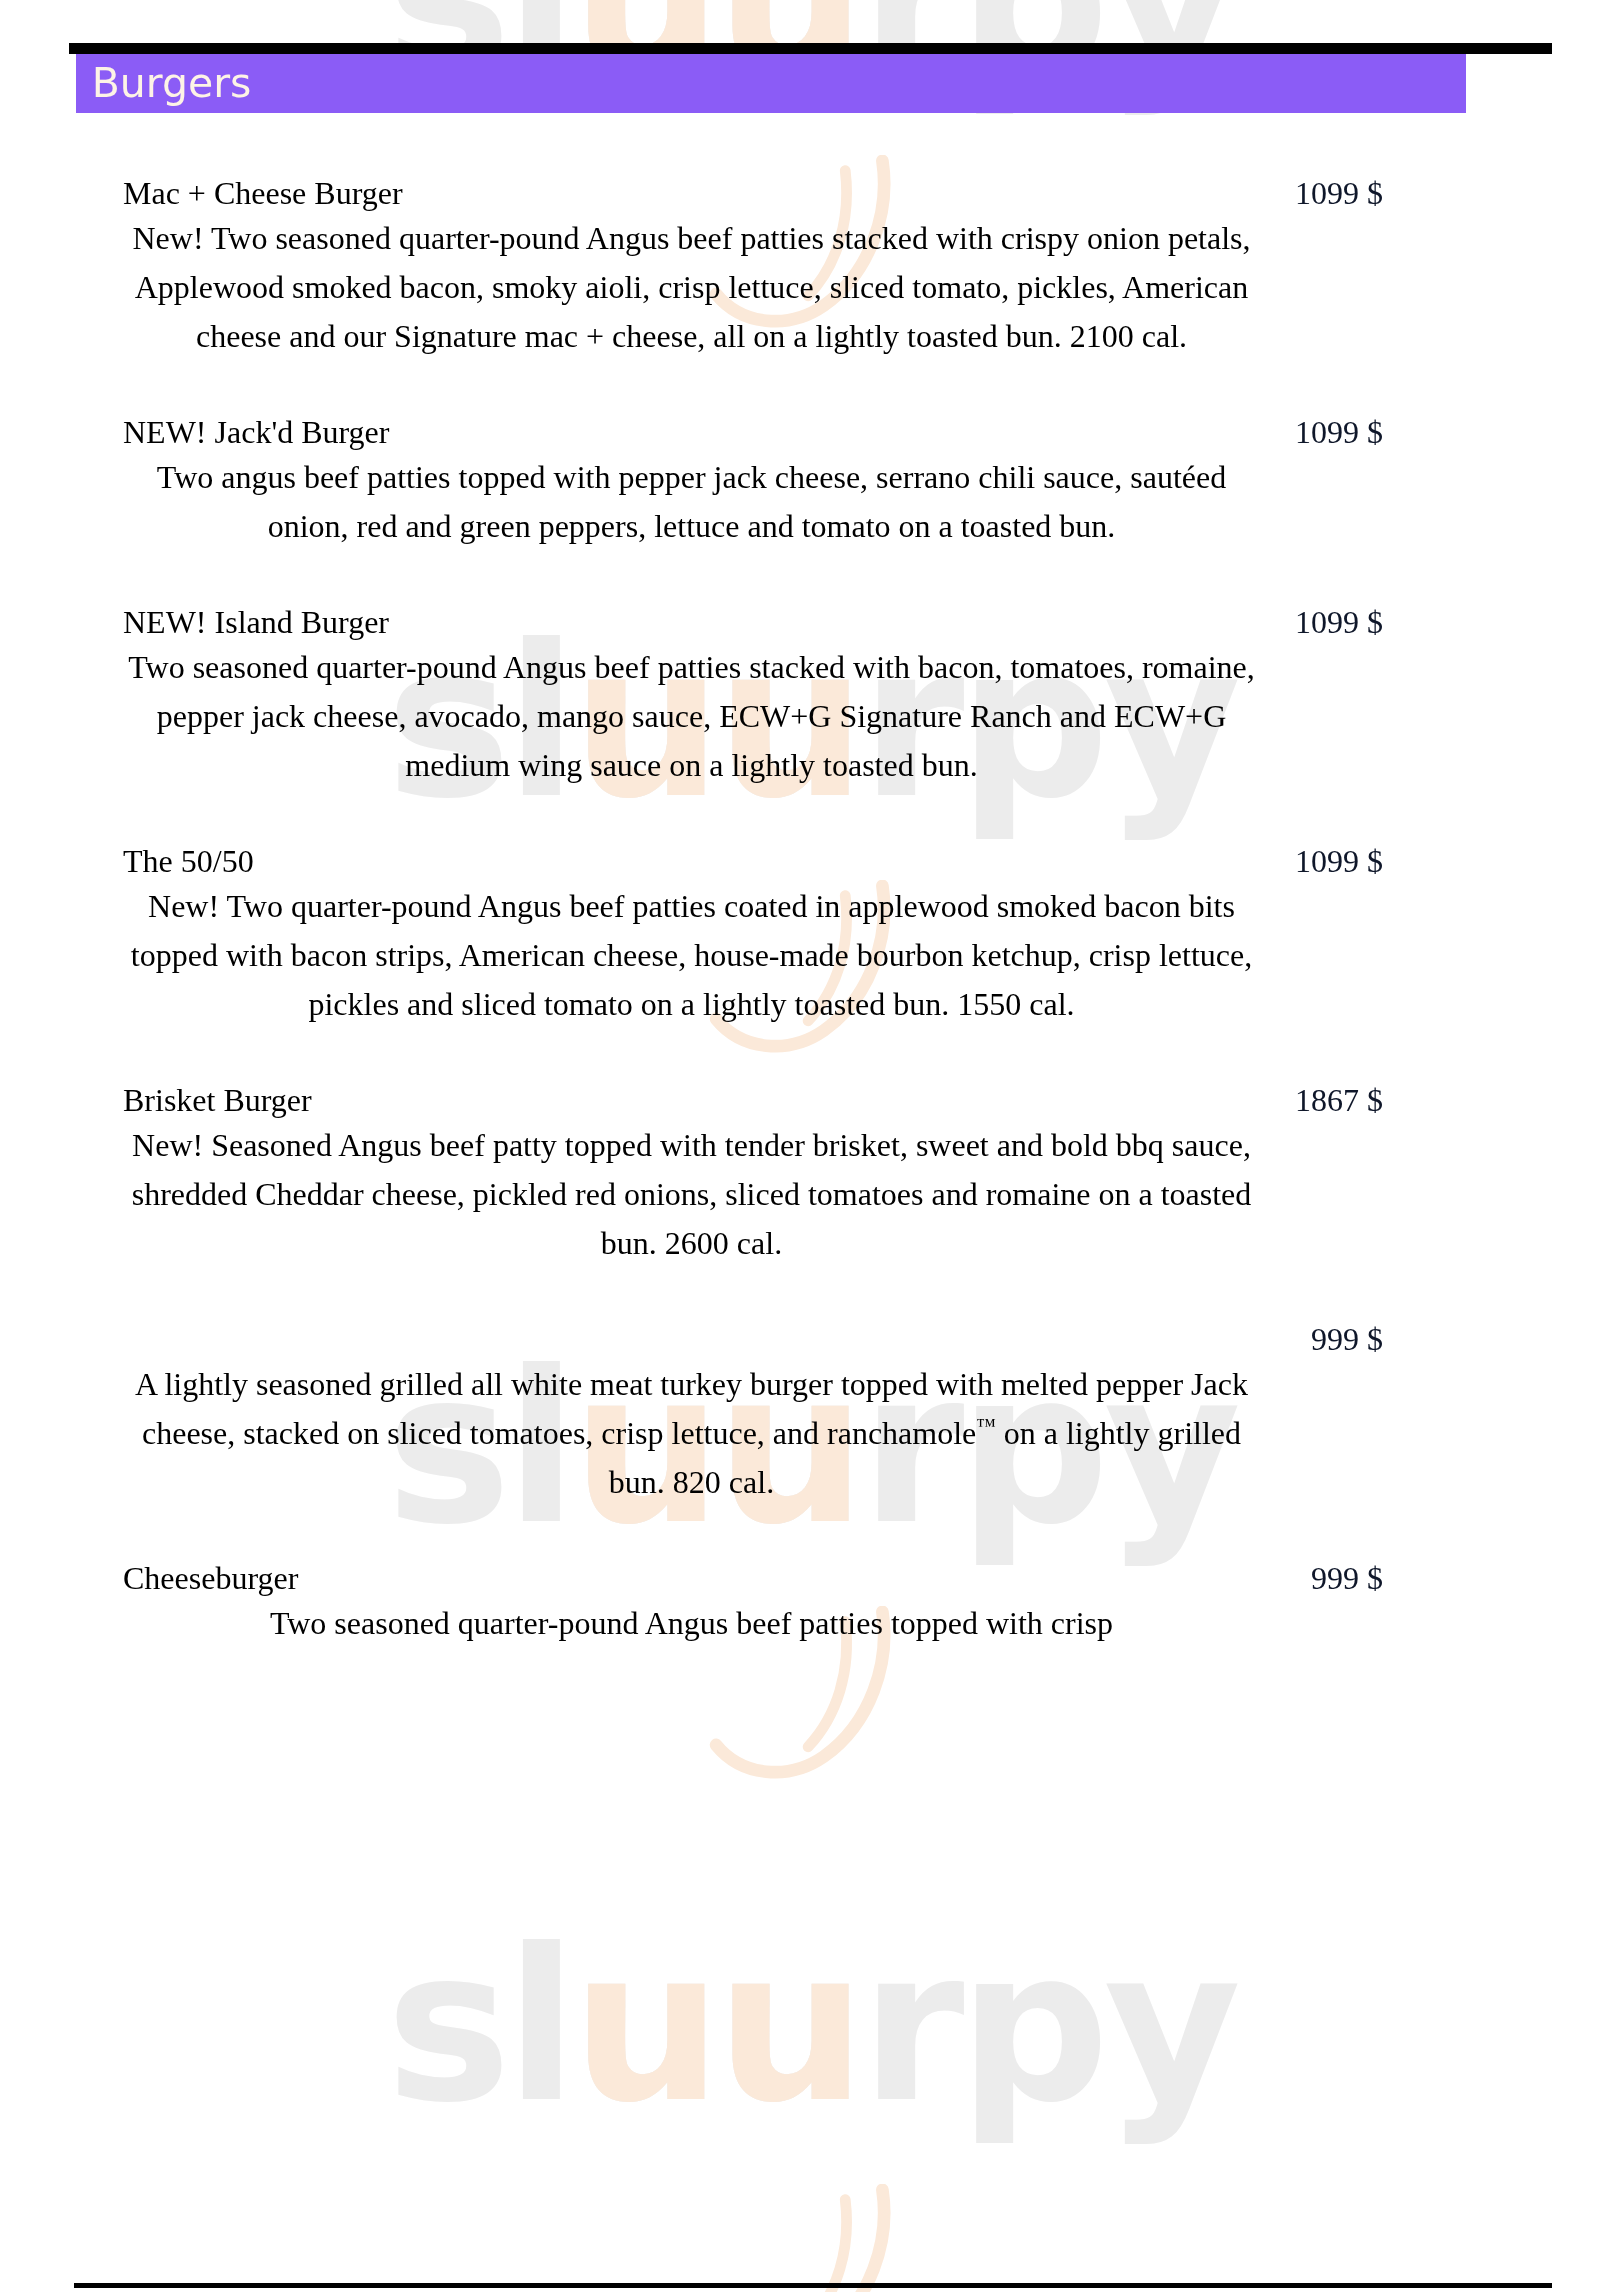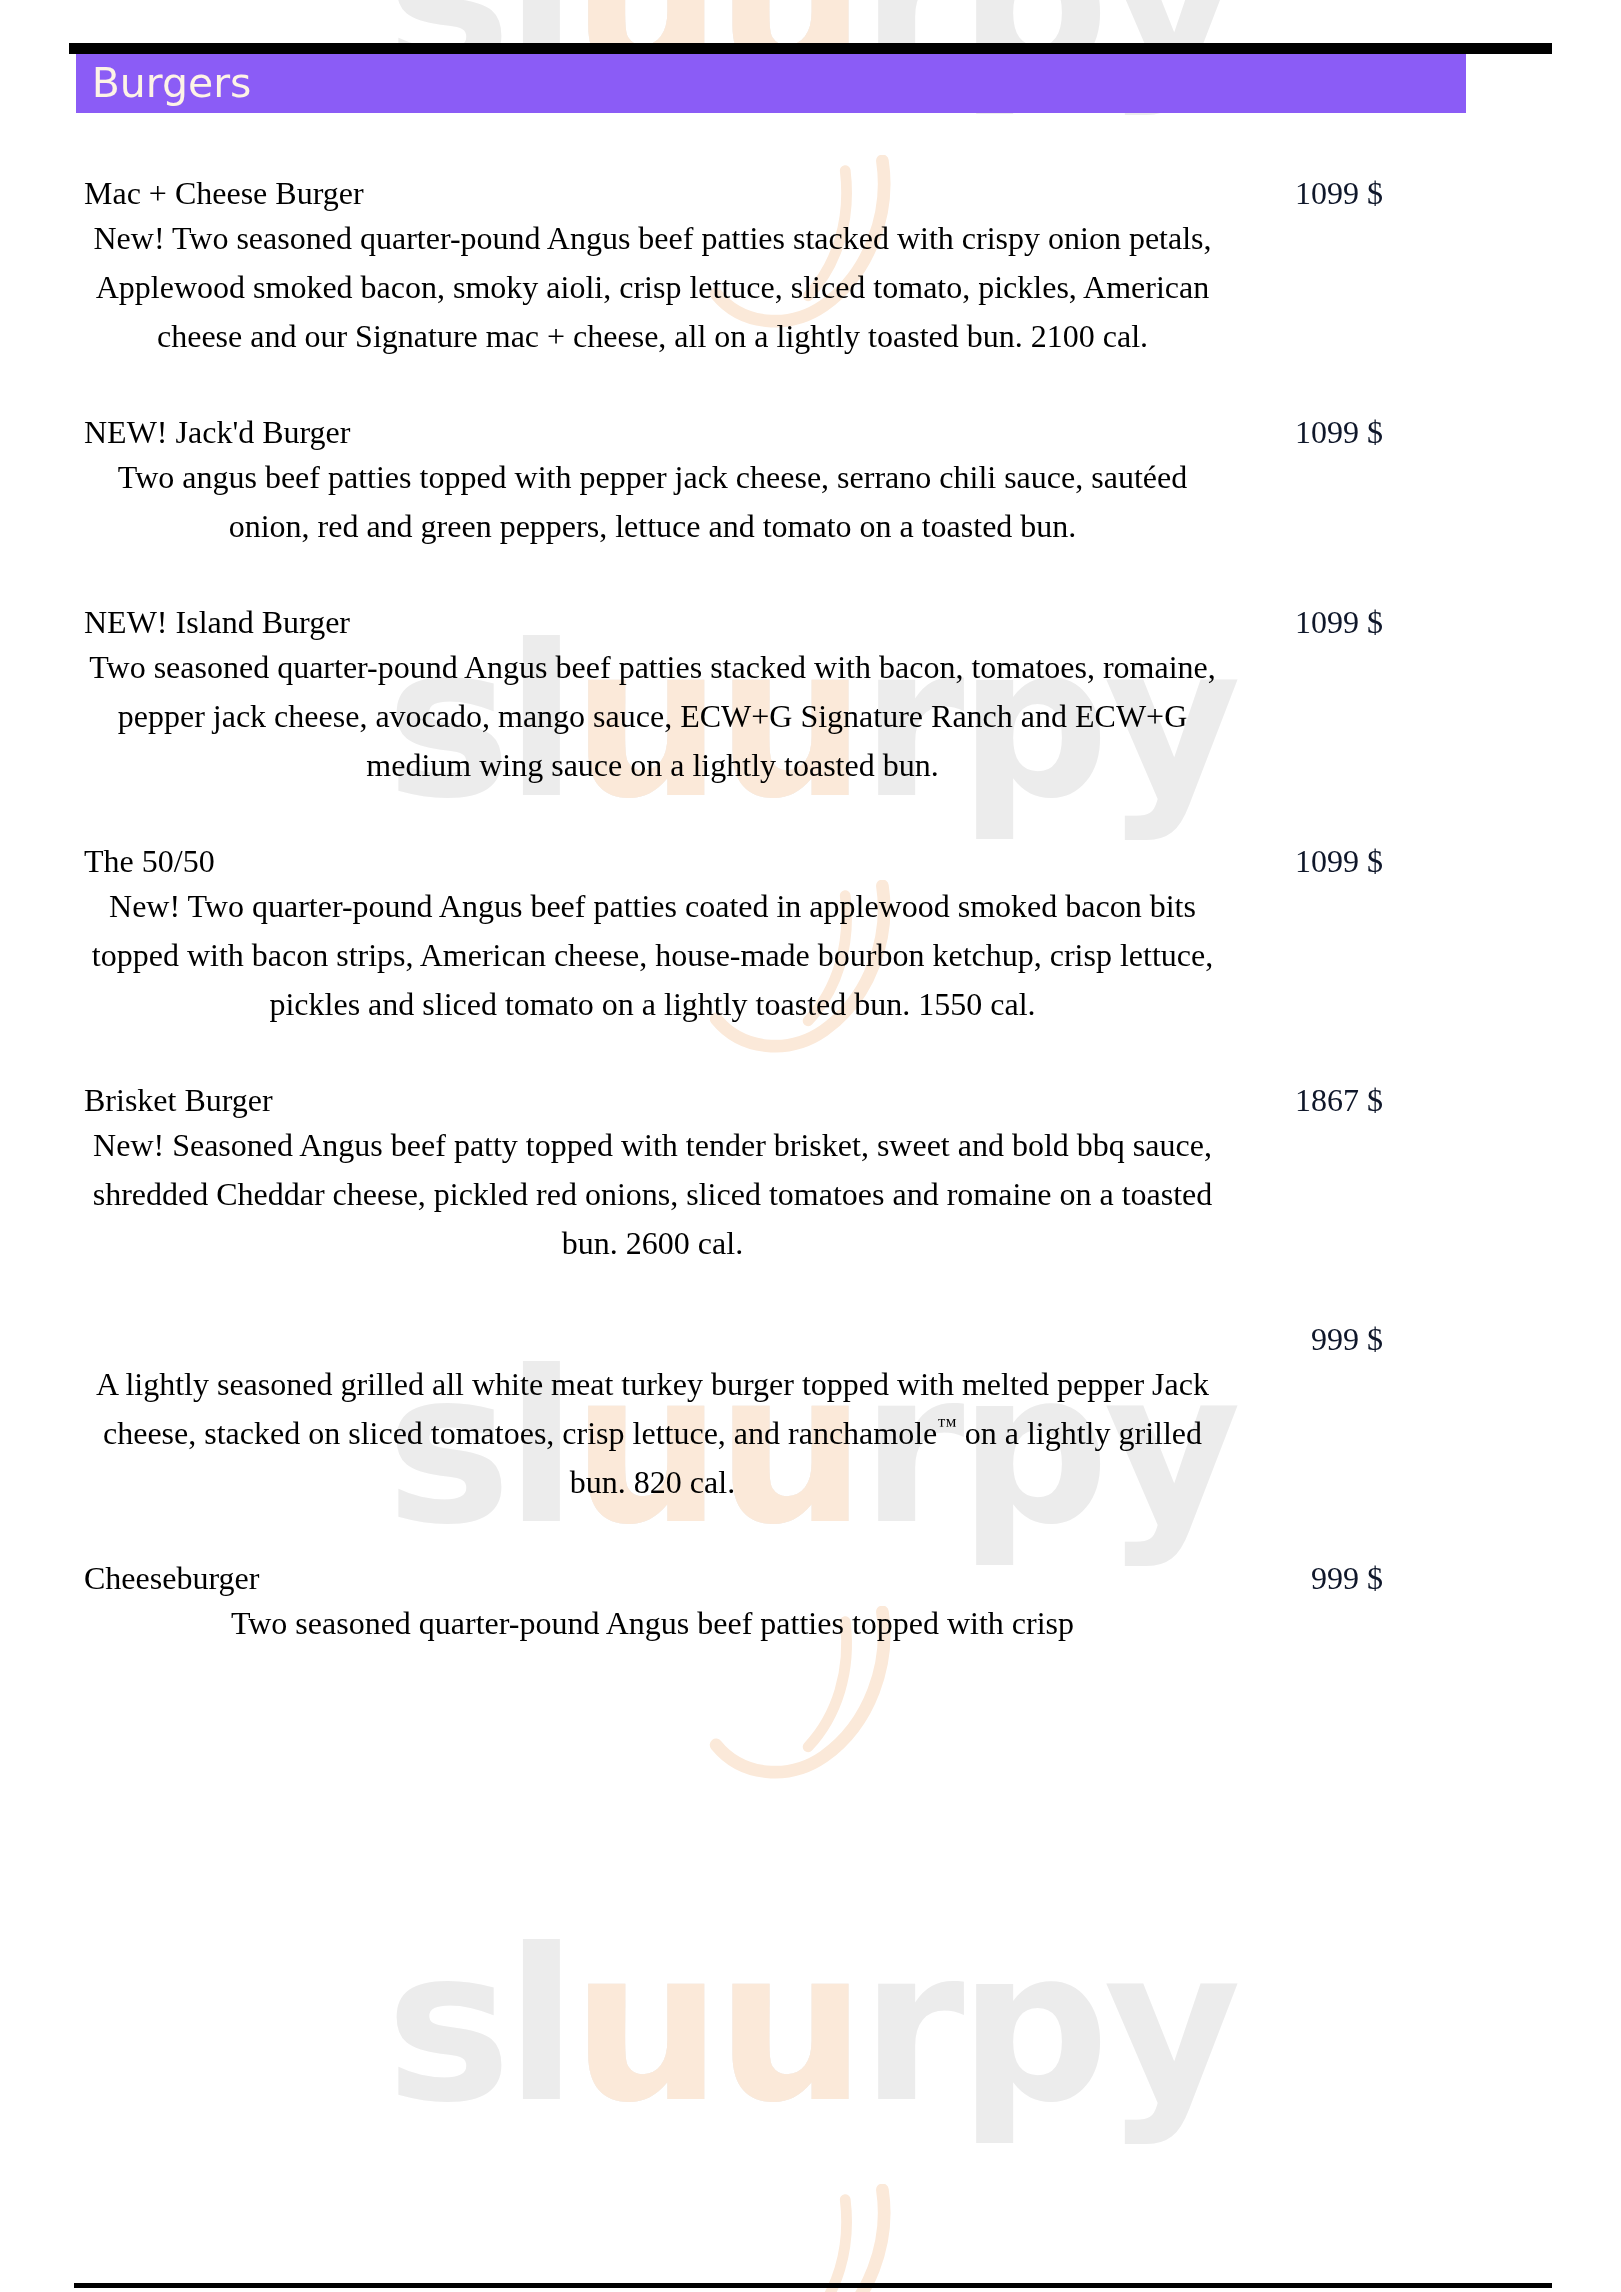--- a/index.html
+++ b/index.html
@@ -99,20 +99,21 @@
   #menu-list {
     position: absolute;
     left: 84px;
     top: 174px;
     width: 1299px;
   }
 
   .menu-item {
     position: relative;
     margin-bottom: 52px;
+    margin-left: 39px;
   }
   .item-head {
     position: relative;
     display: block;
     height: 39px;
   }
   .item-name {
     position: absolute;
     left: 0;
     top: 0;

